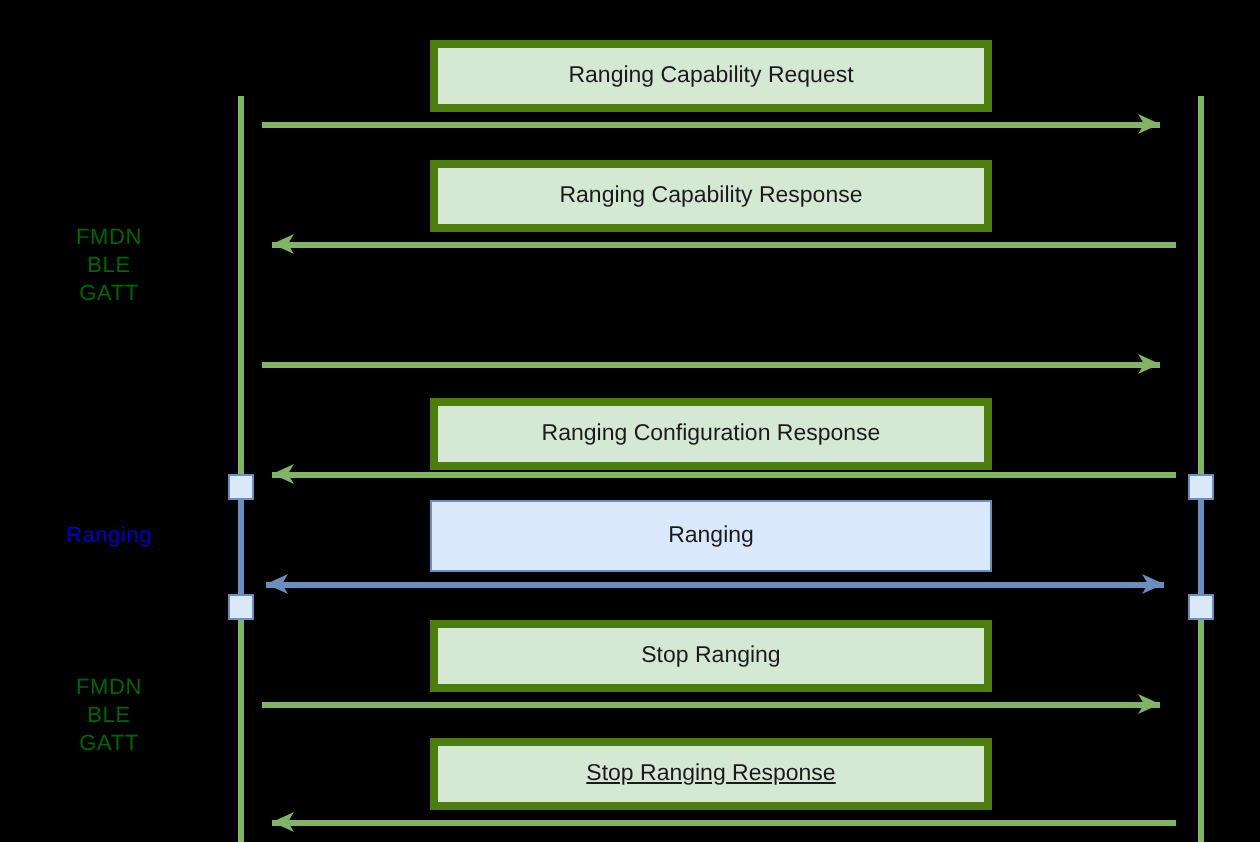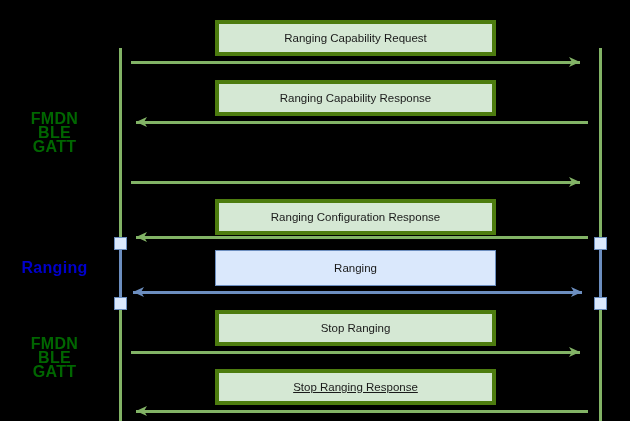--- a/index.html
+++ b/index.html
@@ -29,22 +29,22 @@
     width: 13px; height: 13px;
     background: #dae8fc;
     border: 1px solid #6c8ebf;
   }
 
   
   .phase-label {
     position: absolute;
     width: 105px;
     text-align: center;
-    font-size: 16px;
-    font-weight: bold;
+    font-size: 11px;
+    font-weight: normal;
     line-height: 14px;
     letter-spacing: .3px;
   }
   .phase-green { color: #006600; }
   .phase-blue  { color: #0000cc; }
 
   
   .msg-box {
     position: absolute;
     left: 215px;

